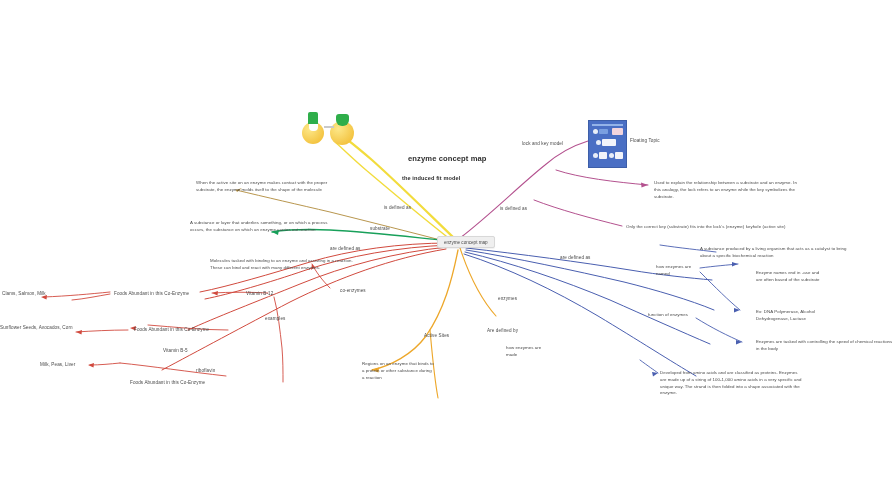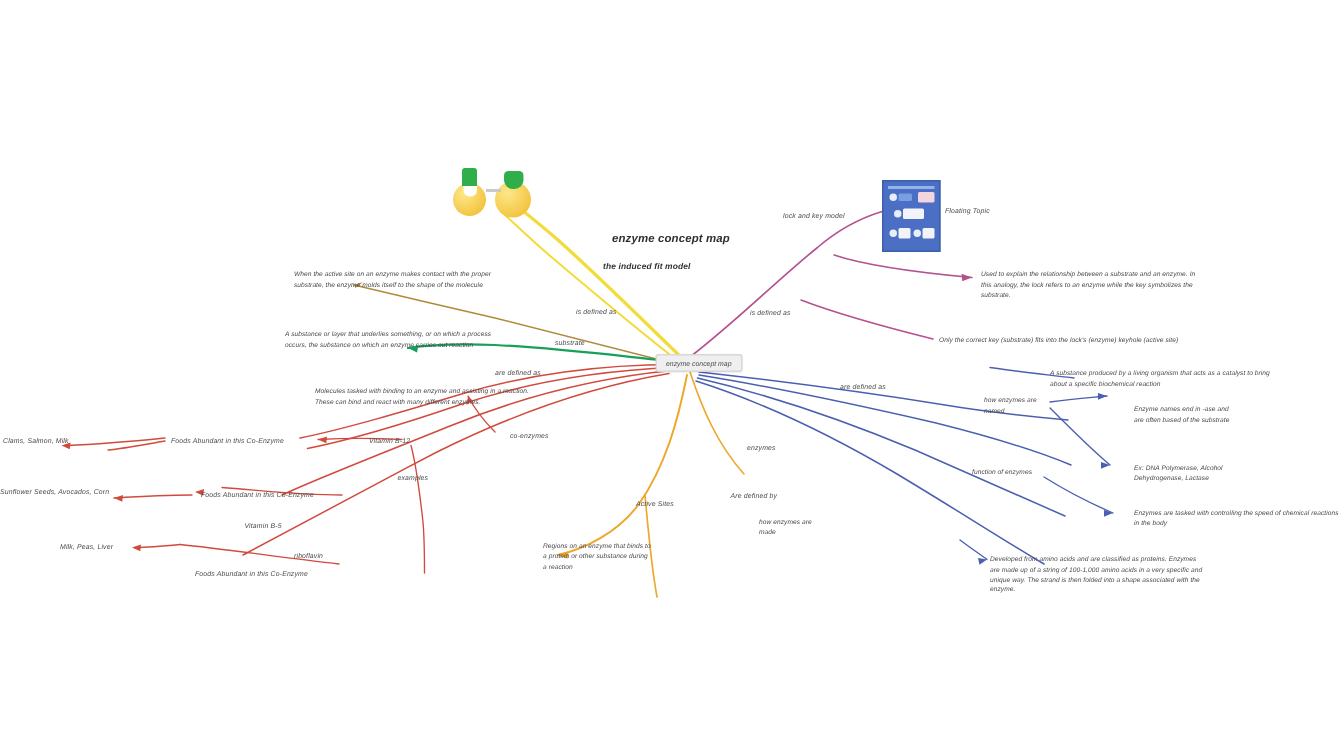--- a/index.html
+++ b/index.html
@@ -3,21 +3,21 @@
 <meta charset="utf-8">
 <title>Mind Map</title>
 <style>
   html,body{margin:0;padding:0;background:#ffffff;}
   body{
     width:894px;height:504px;position:relative;overflow:hidden;
     font-family:"Liberation Sans","DejaVu Sans",sans-serif;
     color:#3a3a3a;
     -webkit-font-smoothing:antialiased;
   }
-  #canvas{position:absolute;inset:0;width:894px;height:504px;font-style:italic;}
+  #canvas{position:absolute;inset:0;width:894px;height:504px;}
   svg.links{position:absolute;left:0;top:0;width:894px;height:504px;pointer-events:none;}
   .lbl{
     position:absolute;font-size:4.6px;line-height:1.5;color:#4a4a4a;
     letter-spacing:.1px;white-space:nowrap;
   }
   .para{
     position:absolute;font-size:4.4px;line-height:1.55;color:#4a4a4a;
     letter-spacing:.05px;
   }
   .center-node{

